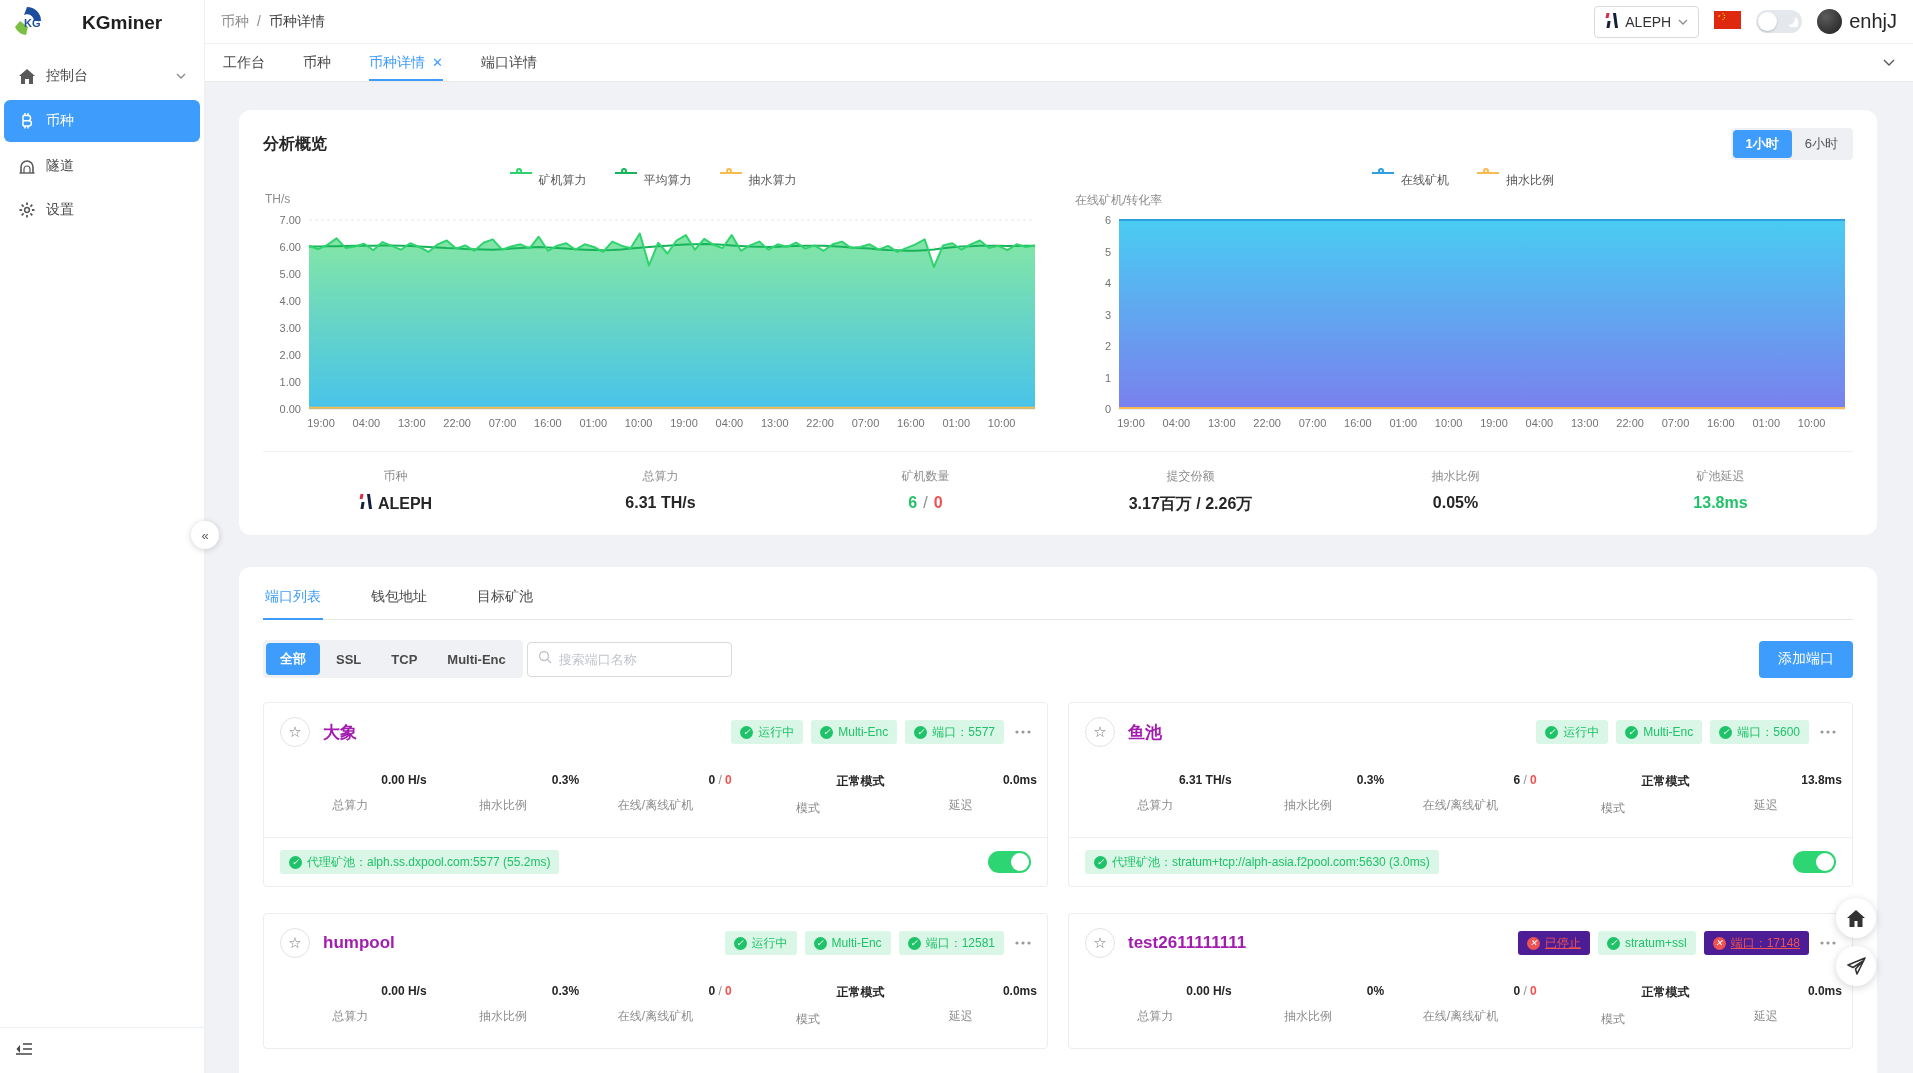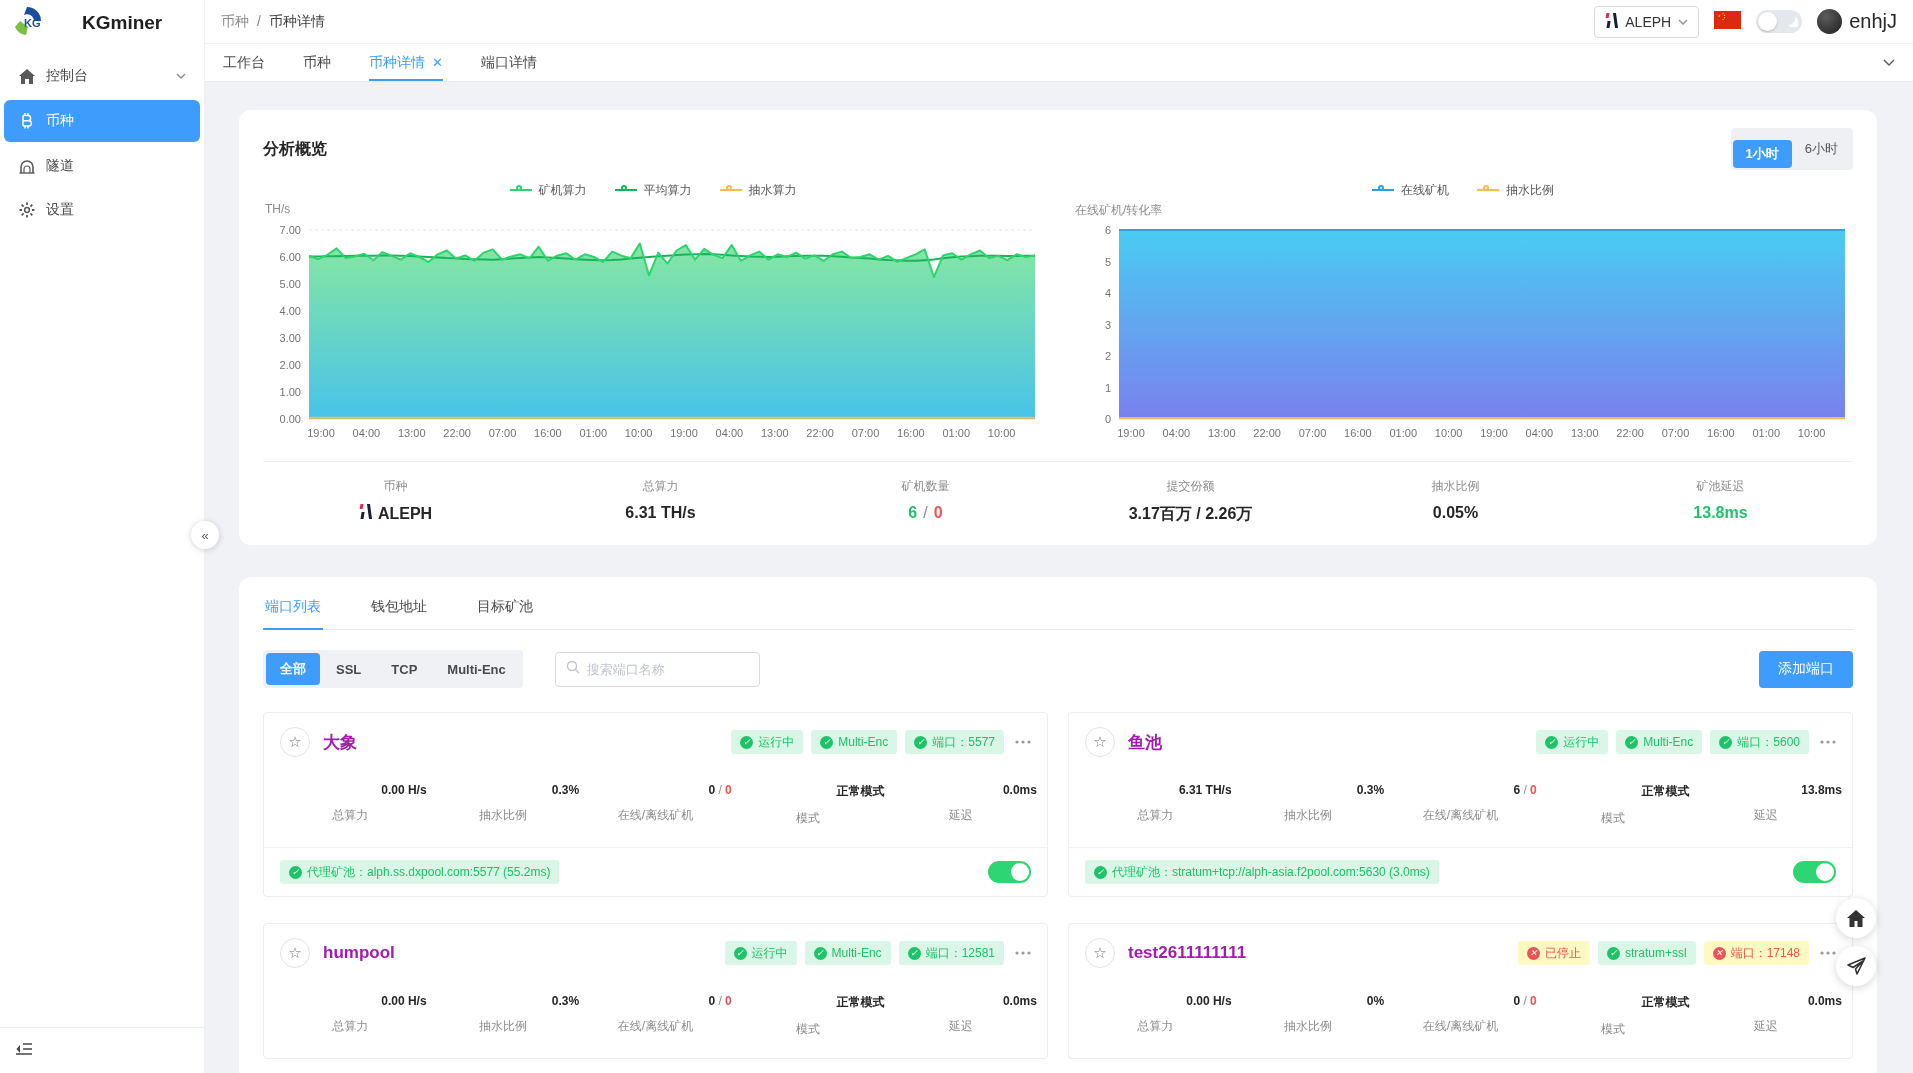--- a/index.html
+++ b/index.html
@@ -41,26 +41,26 @@
   .content { flex:1; background:#f0f2f5; padding:28px 36px 0 34px; overflow:hidden; }
 
   .card { background:#fff; border-radius:12px; }
 
   
   .overview { padding:18px 24px 20px; }
   .ov-head { display:flex; align-items:center; margin-bottom:8px; }
   .ov-title { font-size:16px; font-weight:bold; color:#262626; }
   .ranges { margin-left:auto; background:#eef0f4; border-radius:4px; padding:2px; display:flex; }
   .range-btn { font-size:13px; color:#555; padding:5px 13px; border-radius:4px; border:none; background:transparent; cursor:pointer; font-family:inherit; }
-  .range-btn.active { background:#3d9cfc; color:#fff; font-weight:bold;margin-top:10px; }
+  .range-btn.active { background:#3d9cfc; color:#fff; font-weight:bold; }
 
   .charts-row { display:flex; gap:30px; }
   .chart-box { flex:1; min-width:0; }
   .chart-legend { display:flex; justify-content:center; align-items:center; gap:28px; height:24px; font-size:12px; color:#555; }
-  .lg { display:inline-flex; align-items:center; gap:7px; }
+  .lg { display:inline-flex; gap:7px; }
   .lg-line { width:22px; height:2px; position:relative; }
   .lg-ring { position:absolute; left:6px; top:-4px; width:6px; height:6px; border:2px solid; border-radius:50%; background:#fff; }
   .axis-name { font-size:12px; color:#8c8c8c; height:18px; padding-left:2px; }
   svg.chart { display:block; }
 
   .stats-row { display:flex; border-top:1px solid #f0f0f0; margin-top:16px; padding-top:16px; }
   .stat { flex:1; text-align:center; }
   .stat-label { font-size:12px; color:#8c8c8c; margin-bottom:9px; }
   .stat-value { font-size:16px; font-weight:bold; color:#262626; display:flex; justify-content:center; align-items:center; gap:6px; }
   .g { color:#21c269; } .r { color:#f05050; } .sep { color:#8c8c8c; font-weight:normal; }
@@ -69,34 +69,34 @@
   .ports-card { margin-top:32px; padding:16px 24px 24px; min-height:560px; }
   .ptabs { display:flex; gap:46px; border-bottom:1px solid #e9e9e9; }
   .ptab { font-size:14px; color:#4a4a4a; padding:5px 2px 13px; position:relative; cursor:pointer; }
   .ptab.active { color:#3d9cfc; }
   .ptab.active::after { content:""; position:absolute; left:0; right:0; bottom:-1px; height:2px; background:#3d9cfc; }
 
   .filter-row { display:flex; align-items:center; margin-top:20px; }
   .seg { background:#f0f1f4; border-radius:4px; padding:3px; display:flex; gap:2px; }
   .seg-btn { font-size:13px; font-weight:bold; color:#4a4a4a; padding:7px 14px; border-radius:4px; background:transparent; border:none; cursor:pointer; font-family:inherit; }
   .seg-btn.active { background:#3d9cfc; color:#fff; }
-  .search { margin-left:32px; width:205px; height:35px; border:1px solid #d9d9d9; border-radius:4px; display:flex; align-items:center; padding:0 10px; gap:7px; background:#fff; }
+  .search { margin-left:4px; width:205px; height:35px; border:1px solid #d9d9d9; border-radius:4px; display:flex; align-items:center; padding:0 10px; gap:7px; background:#fff; }
   .search input { border:none; outline:none; font-size:13px; width:100%; color:#333; font-family:inherit; }
   .search input::placeholder { color:#c0c4cc; }
   .add-btn { margin-left:auto; background:#3d9cfc; color:#fff; border:none; border-radius:4px; height:37px; padding:0 19px; font-size:14px; cursor:pointer; font-family:inherit; }
 
   .port-grid { display:grid; grid-template-columns:1fr 1fr; gap:26px 20px; margin-top:24px; }
   .port-card { border:1px solid #ebedf0; border-radius:4px; background:#fff; }
   .pc-head { display:flex; align-items:center; padding:14px 16px 8px; }
   .star-btn { width:30px; height:30px; border:1px solid #e3e3e3; border-radius:50%; background:#fff; color:#737373; font-size:15px; display:flex; align-items:center; justify-content:center; cursor:pointer; }
   .pc-title { font-size:17px; font-weight:bold; color:#a21caf; margin-left:13px; }
   .pc-badges { margin-left:auto; display:flex; gap:8px; align-items:center; }
   .badge { font-size:12px; padding:0 9px; height:24px; display:inline-flex; align-items:center; gap:5px; border-radius:3px; white-space:nowrap; }
   .badge[data-status="ok"]  { background:#d9f6e6; color:#1ec268; }
-  .badge[data-status="err"] { background:#fef9c3; color:#ee5252; }
+  .badge[data-status="err"] { background:#4c1d95; color:#ee5252;text-decoration:underline; }
   .bi { width:13px; height:13px; border-radius:50%; color:#fff; font-size:9px; display:inline-flex; align-items:center; justify-content:center; flex:none; }
   .badge[data-status="ok"] .bi { background:#1ec268; }
   .badge[data-status="err"] .bi { background:#ee5252; }
   .badge[data-status="ok"] .bi::before { content:"✓"; }
   .badge[data-status="err"] .bi::before { content:"✕"; }
   .more-btn { margin-left:11px; border:none; background:none; cursor:pointer; display:flex; padding:4px 0; }
 
   .pc-stats { display:flex; padding:18px 10px 20px; text-align:center; }
   .pc-stat { flex:1; }
   .pc-val { font-size:12px; font-weight:bold; color:#262626;text-align:right; }

